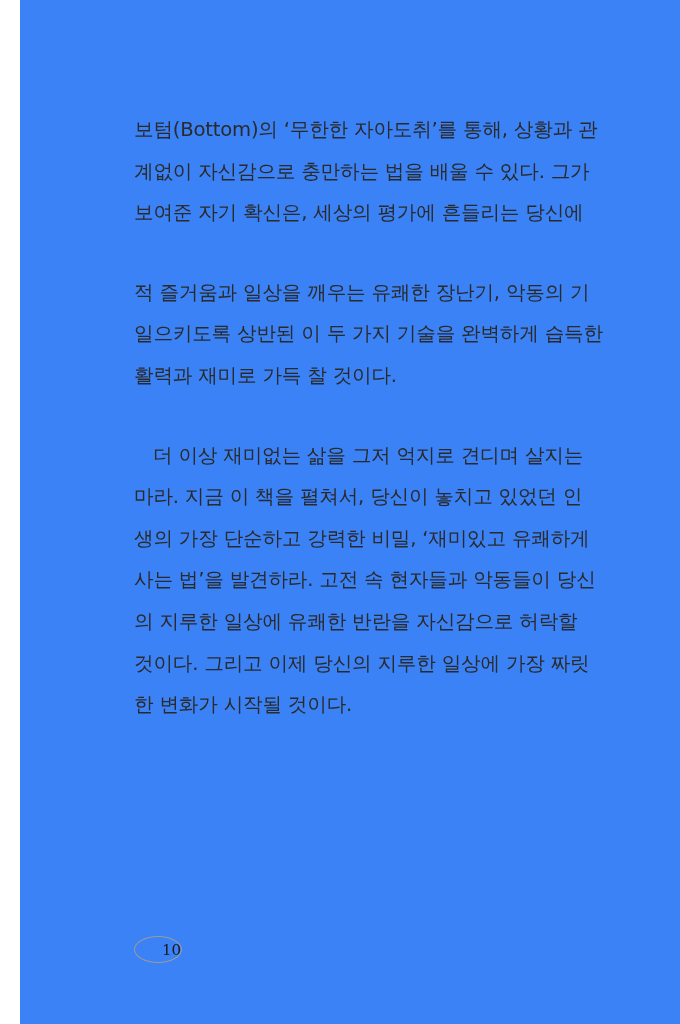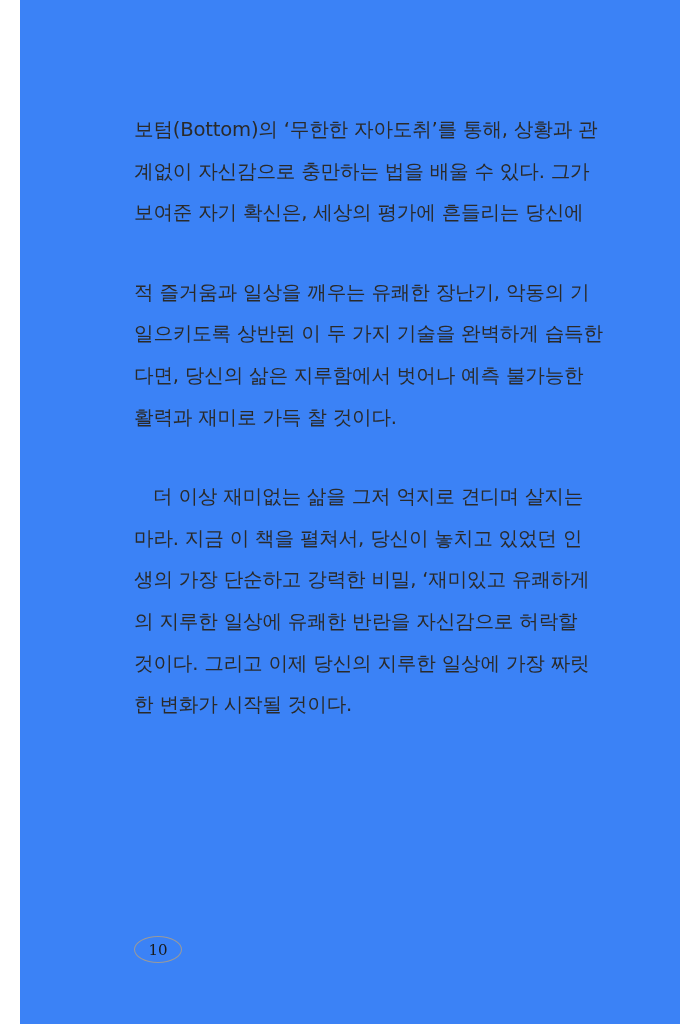--- a/index.html
+++ b/index.html
@@ -47,21 +47,21 @@
     .page-number {
       position: absolute;
       left: 114px;
       top: 936px;
       width: 48px;
       height: 27px;
       border: 1px solid #9a9a9a;
       border-radius: 50%;
       display: flex;
       align-items: center;
-      justify-content: center;
+      justify-content: flex-end;
       font-family: "DejaVu Serif", serif;
       font-size: 15px;
       color: #1a1a1a;
       box-sizing: border-box;
     }
   </style>
 </head>
 <body>
 
 <div class="page">
@@ -71,30 +71,30 @@
       <span class="line">보텀(Bottom)의 ‘무한한 자아도취’를 통해, 상황과 관</span>
       <span class="line">계없이 자신감으로 충만하는 법을 배울 수 있다. 그가</span>
       <span class="line">보여준 자기 확신은, 세상의 평가에 흔들리는 당신에</span>
     </div>
 
     <span class="gap"></span>
 
     <div>
       <span class="line">적 즐거움과 일상을 깨우는 유쾌한 장난기, 악동의 기</span>
       <span class="line">일으키도록 상반된 이 두 가지 기술을 완벽하게 습득한</span>
-      <span class="line">다면, 당신의 삶은 지루함에서 벗어나 예측 불가능한</span>
       <span class="line">활력과 재미로 가득 찰 것이다.</span>
     </div>
 
     <span class="gap"></span>
 
     <div>
       <span class="line indent">더 이상 재미없는 삶을 그저 억지로 견디며 살지는</span>
       <span class="line">마라. 지금 이 책을 펼쳐서, 당신이 놓치고 있었던 인</span>
       <span class="line">생의 가장 단순하고 강력한 비밀, ‘재미있고 유쾌하게</span>
+      <span class="line">사는 법’을 발견하라. 고전 속 현자들과 악동들이 당신</span>
       <span class="line">의 지루한 일상에 유쾌한 반란을 자신감으로 허락할</span>
       <span class="line">것이다. 그리고 이제 당신의 지루한 일상에 가장 짜릿</span>
       <span class="line">한 변화가 시작될 것이다.</span>
     </div>
 
   </div>
 
   <div class="page-number">
     <span>10</span>
   </div>

